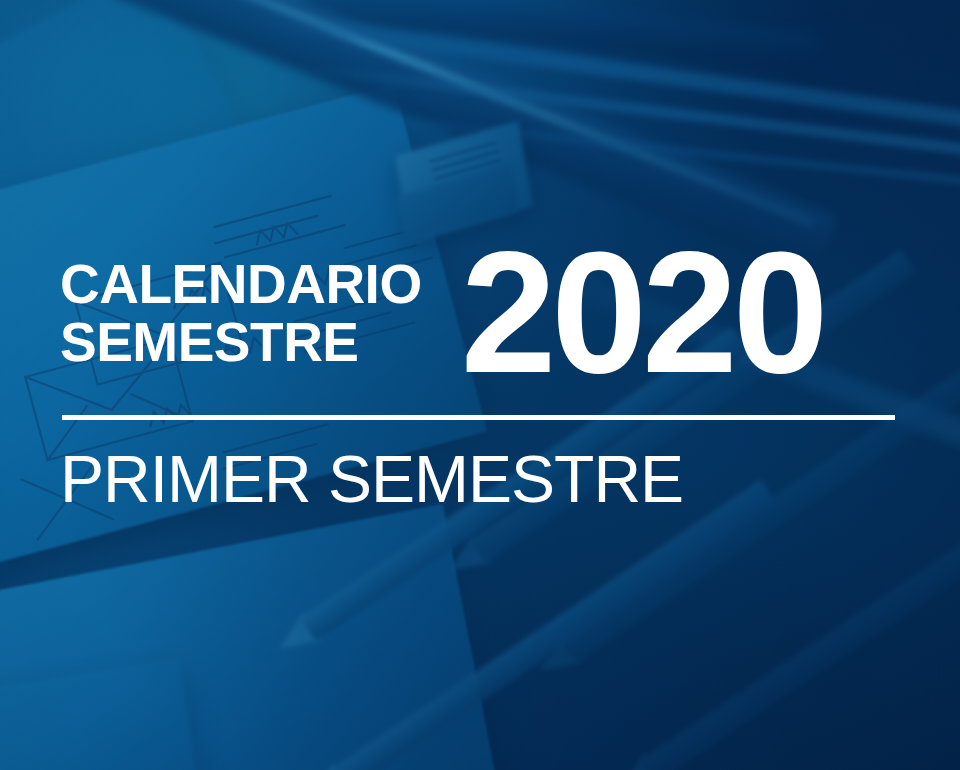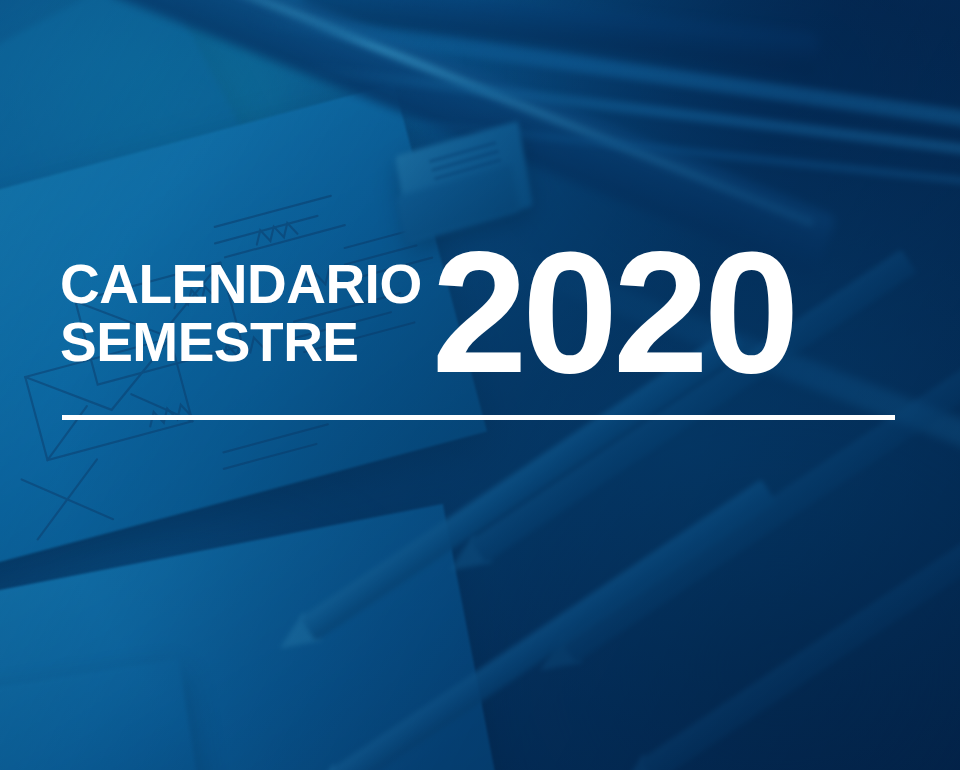--- a/index.html
+++ b/index.html
@@ -271,21 +271,21 @@
     padding-top: 12px;
     white-space: nowrap;
   }
   .headline-words .l2 { display: block; }
   .headline-year {
     color: #ffffff;
     font-weight: 700;
     font-size: 172px;
     line-height: 138px;
     letter-spacing: -5px;
-    margin-left: 10px;
+    margin-left: 39px;
     white-space: nowrap;
   }
 
   .rule {
     position: absolute;
     left: 62px;
     top: 415px;
     width: 833px;
     height: 5px;
     background: #ffffff;
@@ -393,15 +393,16 @@
         <div class="headline-words">
           <span class="l1">CALENDARIO</span>
           <span class="l2">SEMESTRE</span>
         </div>
         <div class="headline-year">2020</div>
       </div>
     </div>
 
     <div class="rule"></div>
 
+    <div class="subtitle">PRIMER SEMESTRE</div>
 
   </div>
 </div>
 
 </body></html>

